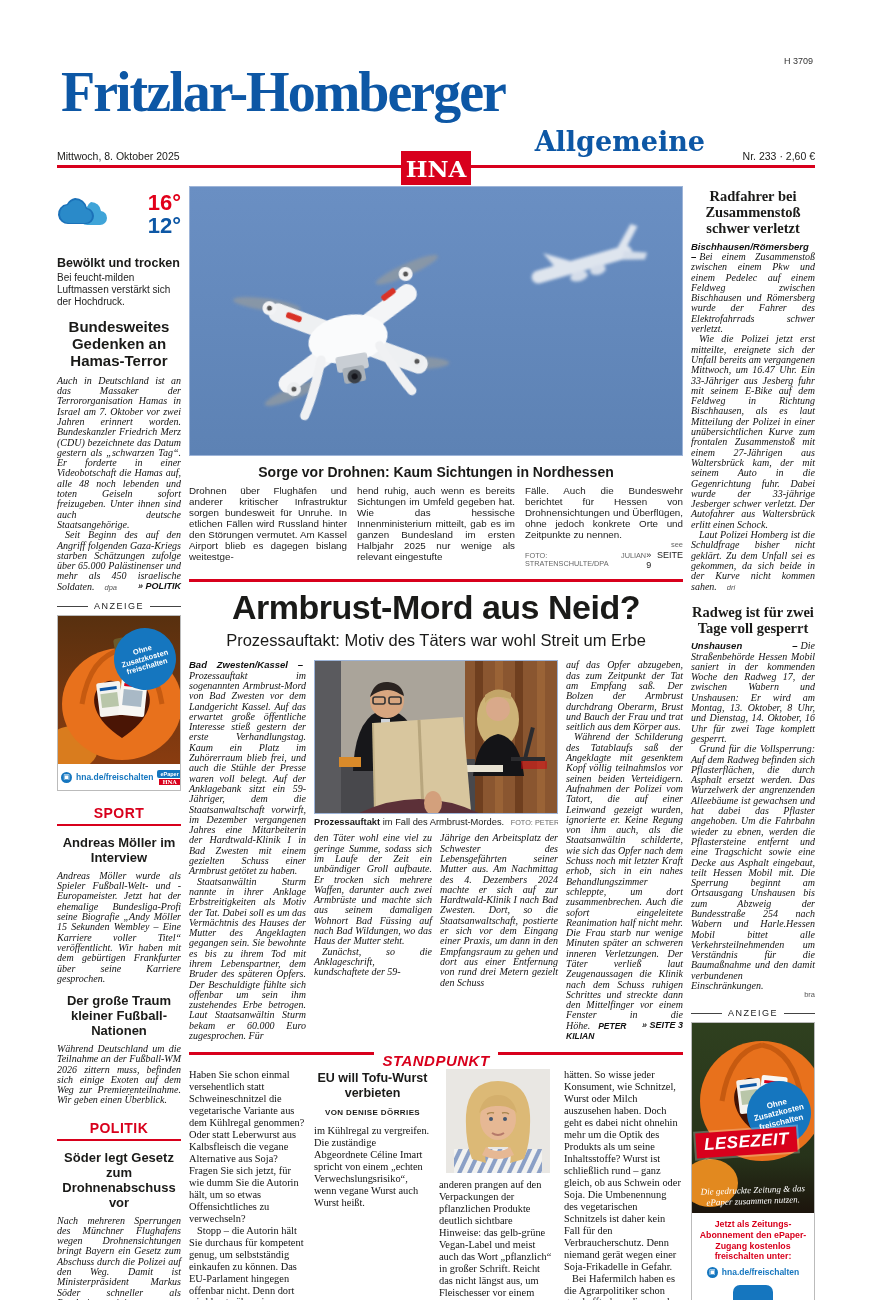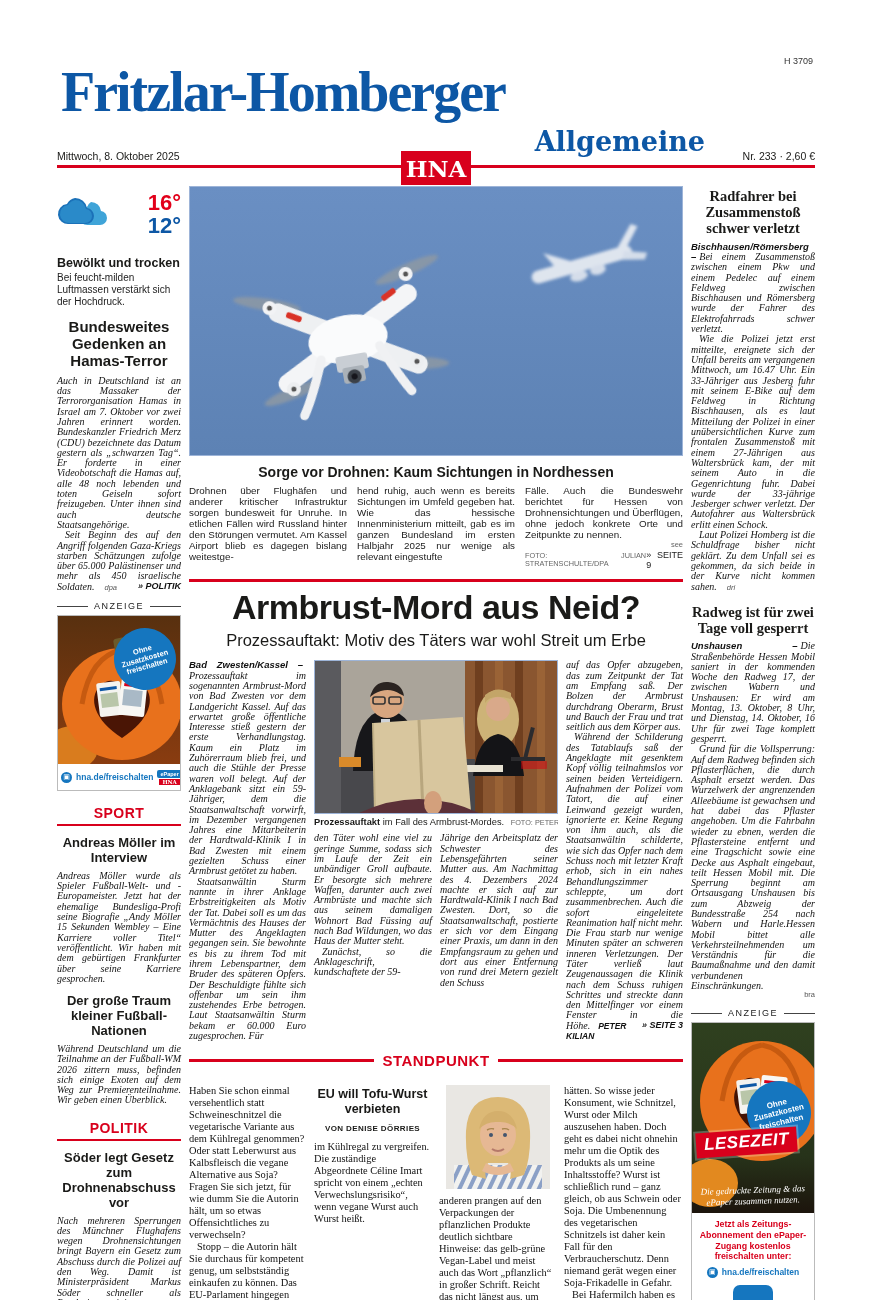--- a/index.html
+++ b/index.html
@@ -106,21 +106,21 @@
   .article-cols{display:flex;gap:8px;}
   .a-col{width:117px;flex:none;}
   .a-mid{width:244px;flex:none;}
   .a-caption{font-size:9.3px;margin:3px 0 6px;white-space:nowrap;overflow:hidden;}
   .a-caption .capb{font-weight:bold;}
   .a-caption .capc{font-size:7.3px;color:#666;margin-left:4px;}
   .a-mid-cols{display:flex;gap:8px;}
   .a-mid-cols .a-col{width:118px;}
 
   
-  .stand-divider{display:flex;align-items:center;gap:8px;margin:11px 0 16px;}
+  .stand-divider{display:flex;gap:8px;margin:11px 0 0;font-style:italic;}
   .stand-divider::before,.stand-divider::after{content:"";flex:1;height:3px;background:var(--red);}
   .stand-label{color:var(--red);font-weight:bold;font-size:15px;letter-spacing:.5px;}
   .stand-cols{display:flex;gap:8px;}
   .stand-col{width:117px;flex:none;}
   .stand-body{font-family:"Liberation Serif",serif;font-size:10.4px;line-height:1.15;text-align:left;color:#111;}
   .stand-body p{margin:0;}
   .stand-body p + p{text-indent:8px;}
   .kicker{font-weight:bold;font-size:12.5px;line-height:1.15;text-align:center;margin:2px 0 8px;}
   .stand-title{font-family:"Liberation Serif",serif;font-style:italic;font-size:19px;line-height:1.12;
                text-align:center;margin:0 0 8px;}
@@ -365,21 +365,21 @@
                   <rect x="24" y="96" width="22" height="10" fill="#d98a2a"></rect>
                 </svg>
               </div>
               <div class="a-caption">
                 <span class="capb">Prozessauftakt</span>
                 <span>im Fall des Armbrust-Mordes.</span>
                 <span class="capc">FOTO: PETER KILIAN</span>
               </div>
               <div class="a-mid-cols">
                 <div class="a-col body">
-                  <p>den Täter wohl eine viel zu geringe Summe, sodass sich im Laufe der Zeit ein unbändiger Groll aufbaute. Er besorgte sich mehrere Waffen, darunter auch zwei Armbrüste und machte sich aus seinem damaligen Wohnort Bad Füssing auf nach Bad Wildungen, wo das Haus der Mutter steht.</p>
+                  <p>den Täter wohl eine viel zu geringe Summe, sodass sich im Laufe der Zeit ein unbändiger Groll aufbaute. Er trocken sich mehrere Waffen, darunter auch zwei Armbrüste und machte sich aus seinem damaligen Wohnort Bad Füssing auf nach Bad Wildungen, wo das Haus der Mutter steht.</p>
                   <p>Zunächst, so die Anklageschrift, kundschaftete der 59-</p>
                 </div>
                 <div class="a-col body">
                   <p>Jährige den Arbeitsplatz der Schwester des Lebensgefährten seiner Mutter aus. Am Nachmittag des 4. Dezembers 2024 machte er sich auf zur Hardtwald-Klinik I nach Bad Zwesten. Dort, so die Staatsanwaltschaft, postierte er sich vor dem Eingang einer Praxis, um dann in den Empfangsraum zu gehen und dort aus einer Entfernung von rund drei Metern gezielt den Schuss</p>
                 </div>
               </div>
             </div>
 
             <div class="a-col body">
               <p>auf das Opfer abzugeben, das zum Zeitpunkt der Tat am Empfang saß. Der Bolzen der Armbrust durchdrang Oberarm, Brust und Bauch der Frau und trat seitlich aus dem Körper aus.</p>

